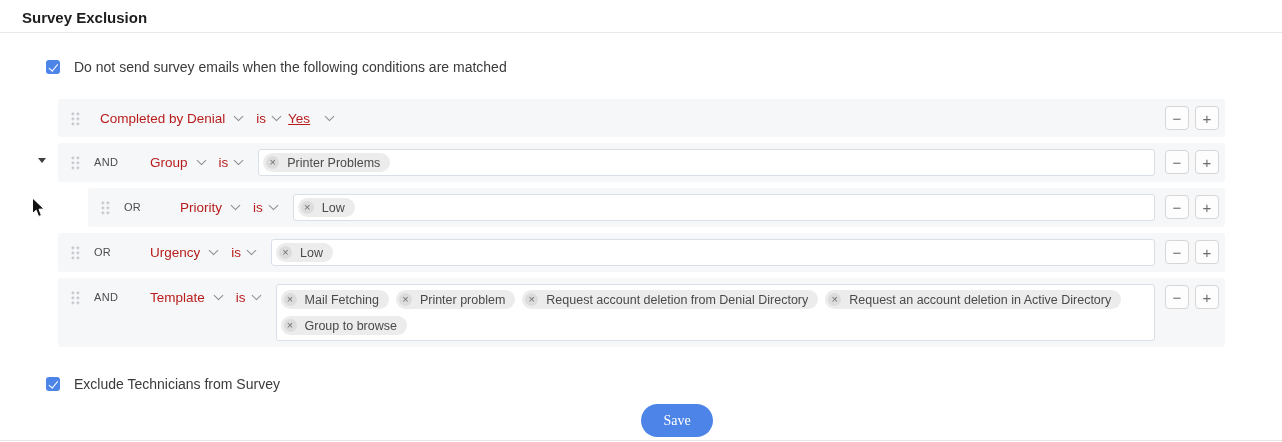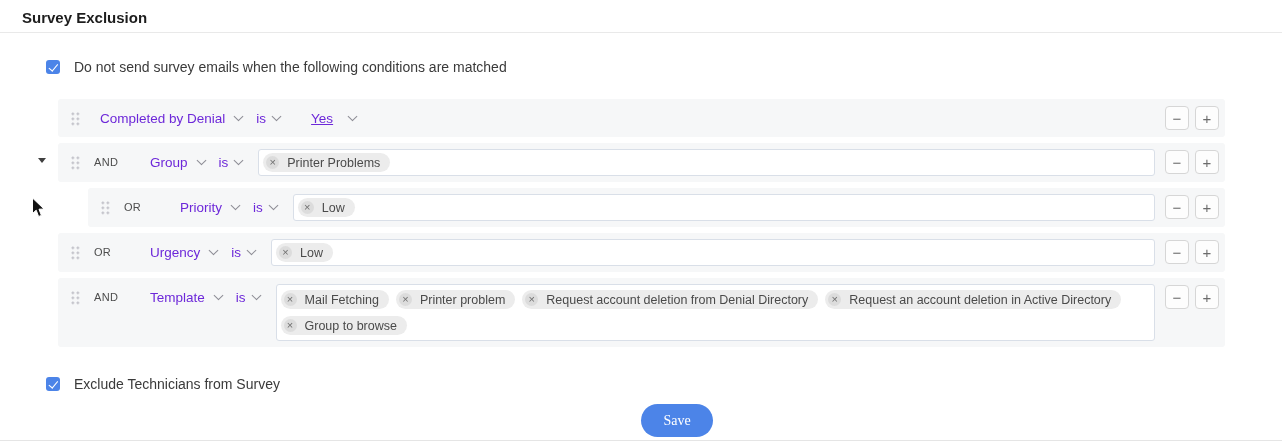--- a/index.html
+++ b/index.html
@@ -77,28 +77,28 @@
     letter-spacing: 0.3px;
     line-height: 26px;
     flex: none;
   }
   .dd {
     display: flex;
     align-items: center;
     gap: 10px;
     height: 26px;
     font-size: 13.5px;
-    color: #6d28d9;
+    color: #b91c1c;
     cursor: pointer;
     flex: none;
   }
   .dd.field { margin-left: 8px; }
   .cond-row.no-connector .dd.field { margin-left: 20px; }
   .dd.op { margin-left: 14px; gap: 7px; }
-  .dd.value-dd { margin-left: 31px; gap: 16px; text-decoration: underline; }
+  .dd.value-dd { margin-left: 8px; gap: 16px; text-decoration: underline; }
   .chev {
     width: 7px; height: 7px;
     border-right: 1.6px solid #8d8d95;
     border-bottom: 1.6px solid #8d8d95;
     transform: rotate(45deg) translate(-1.5px, -1.5px);
     flex: none;
   }
   .value-box {
     flex: 1;
     align-self: stretch;

